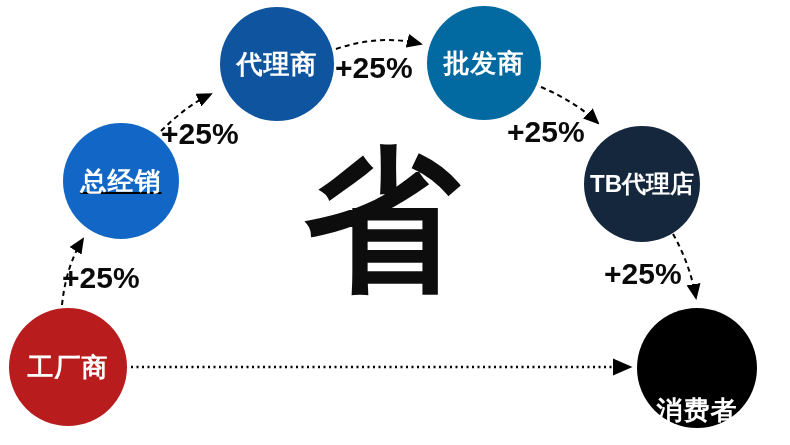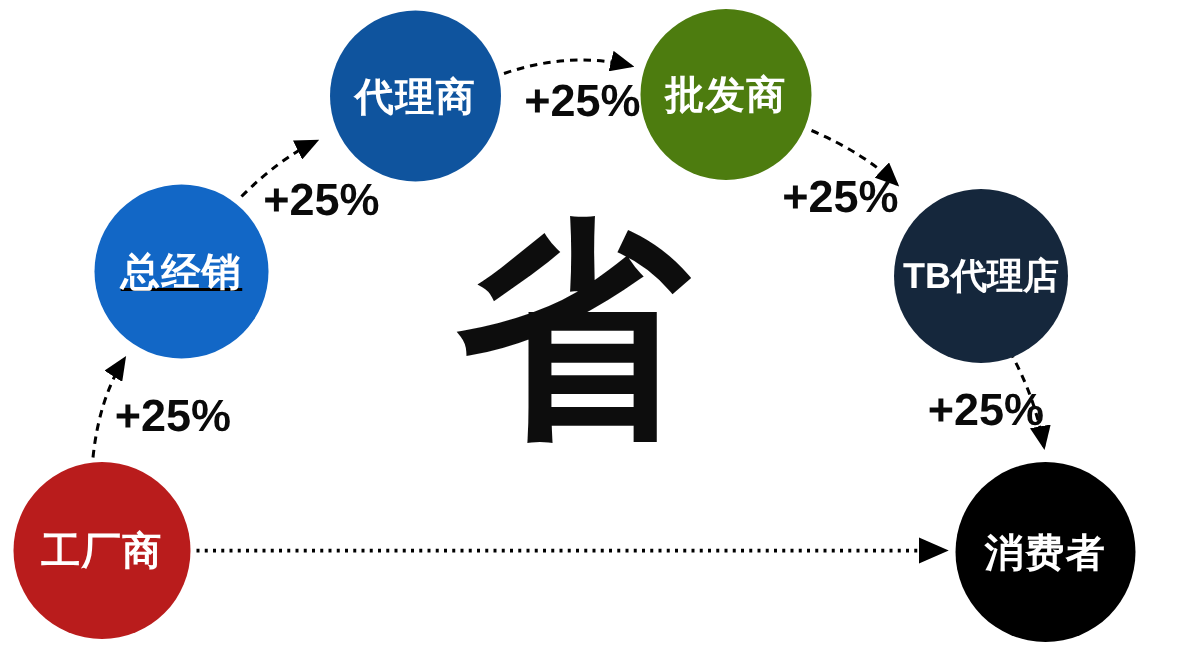--- a/index.html
+++ b/index.html
@@ -12,29 +12,29 @@
     position:absolute;border-radius:50%;display:flex;align-items:center;justify-content:center;
     z-index:2;
   }
   .node span{
     color:#ffffff;font-weight:bold;font-size:26px;letter-spacing:1px;white-space:nowrap;
   }
   .n0{left:9px;top:308px;width:118px;height:118px;}
   .n1{left:63px;top:123px;width:116px;height:116px;text-decoration:underline;}
   .n2{left:220px;top:7px;width:114px;height:114px;}
   .n3{left:427px;top:6px;width:114px;height:114px;}
-  .n4{left:584px;top:126px;width:116px;height:116px;margin-left:12px;}
+  .n4{left:584px;top:126px;width:116px;height:116px;}
   .n4 span{font-size:24px;letter-spacing:0;}
-  .n5{left:637px;top:308px;width:120px;height:120px;}
+  .n5{left:637px;top:308px;width:120px;height:120px;align-items:flex-end;}
   .bigchar{
     position:absolute;left:272px;top:138px;width:220px;height:165px;z-index:0;
     font-size:155px;line-height:165px;font-weight:900;color:#0d0d0d;text-align:center;
   }
   .pct{
-    position:absolute;width:92px;height:32px;line-height:32px;text-align:right;z-index:3;
+    position:absolute;width:92px;height:32px;line-height:32px;text-align:left;z-index:3;
     font-size:30px;font-weight:bold;color:#0a0a0a;white-space:nowrap;
   }
   .pct1{left:62px;top:262px;}
   .pct2{left:161px;top:118px;}
   .pct3{left:335px;top:52px;}
   .pct4{left:507px;top:116px;}
   .pct5{left:604px;top:258px;}
   .caption{
     position:absolute;left:238px;top:331px;width:316px;z-index:3;text-align:center;
     font-size:26px;line-height:34px;font-weight:bold;color:#0a0a0a;white-space:nowrap;
@@ -63,21 +63,21 @@
 
   <div class="node n0" style="background: #b91c1c;">
     <span>工厂商</span>
   </div>
   <div class="node n1" style="background: rgb(18, 103, 198);">
     <span>总经销</span>
   </div>
   <div class="node n2" style="background: rgb(15, 84, 158); text-align: center;">
     <span>代理商</span>
   </div>
-  <div class="node n3" style="background: #4d7c0f; font-family: Liberation Mono, monospace;">
+  <div class="node n3" style="background: #0369a1; font-family: Liberation Mono, monospace;">
     <span>批发商</span>
   </div>
   <div class="node n4" style="background: rgb(21, 39, 60);">
     <span>TB代理店</span>
   </div>
   <div class="node n5" style="background: rgb(0, 0, 0);">
     <span>消费者</span>
   </div>
 
   <div class="pct pct1">+25%</div>

